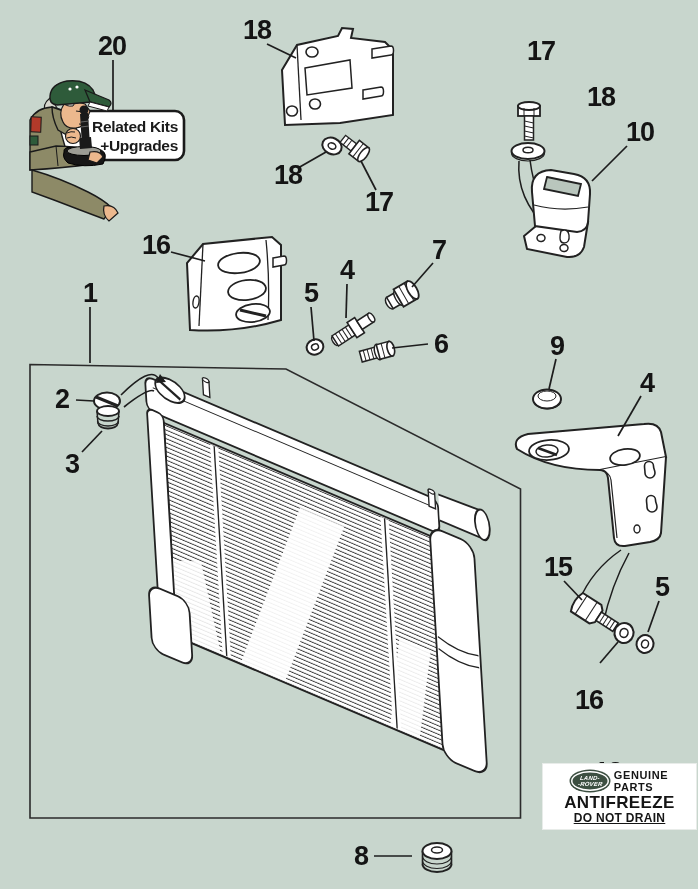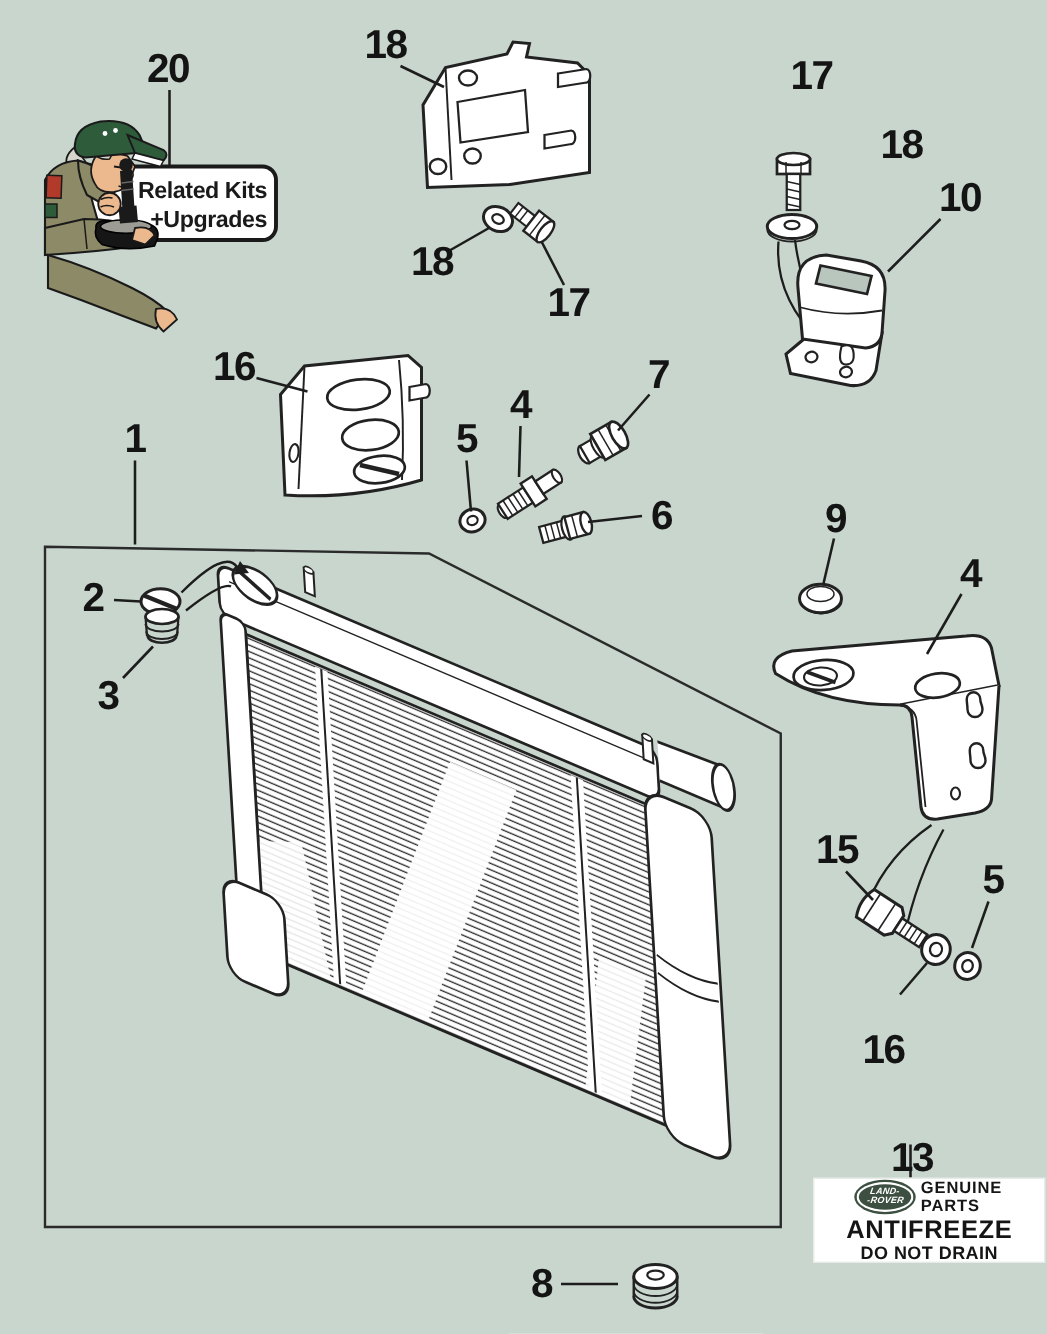--- a/index.html
+++ b/index.html
@@ -22,21 +22,21 @@
     box-shadow:inset 0 0 0 1.5px #ffffff, 0 0 0 1.5px #3c4f41;
     display:flex;flex-direction:column;align-items:center;justify-content:center;
   }
   .badge .logo span{
     display:block;color:#fff;font:italic 700 6px "Liberation Sans",sans-serif;
     line-height:6.5px;letter-spacing:.2px;transform:skewX(-8deg);
   }
   .badge .gp{display:flex;flex-direction:column;}
   .badge .gp span{font:700 11px "Liberation Sans",sans-serif;line-height:12px;letter-spacing:.6px;}
   .badge .name{font:700 17px "Liberation Sans",sans-serif;line-height:18px;letter-spacing:.4px;margin-top:1px;text-align:center;}
-  .badge .warn{font:700 12px "Liberation Sans",sans-serif;line-height:13px;letter-spacing:.3px;}
+  .badge .warn{font:700 12px "Liberation Sans",sans-serif;line-height:13px;letter-spacing:.3px;text-decoration:underline;}
 </style>
 </head>
 <body>
 
 <div id="page">
 
 <svg id="art" width="698" height="889" viewBox="0 0 698 889">
   <defs>
     <pattern id="fins" patternUnits="userSpaceOnUse" width="12" height="4.4">
       <rect width="12" height="4.4" fill="#ffffff"></rect>
@@ -348,21 +348,21 @@
 <div class="callout" style="left:558px;top:567px">15</div>
 <div class="callout" style="left:662px;top:587px">5</div>
 <div class="callout" style="left:589px;top:700px">16</div>
 <div class="callout" style="left:379px;top:202px">17</div>
 <div class="callout" style="left:541px;top:51px">17</div>
 <div class="callout" style="left:288px;top:175px">18</div>
 <div class="callout" style="left:601px;top:97px">18</div>
 <div class="callout" style="left:257px;top:30px">18</div>
 <div class="callout" style="left:112px;top:46px">20</div>
 
-<div class="badge" style="left:543px;top:786px;width:153px;height:55px">
+<div class="badge" style="left:543px;top:764px;width:153px;height:65px">
   <div class="row1">
     <div class="logo">
       <span>LAND-</span>
       <span>-ROVER</span>
     </div>
     <div class="gp">
       <span>GENUINE</span>
       <span>PARTS</span>
     </div>
   </div>

